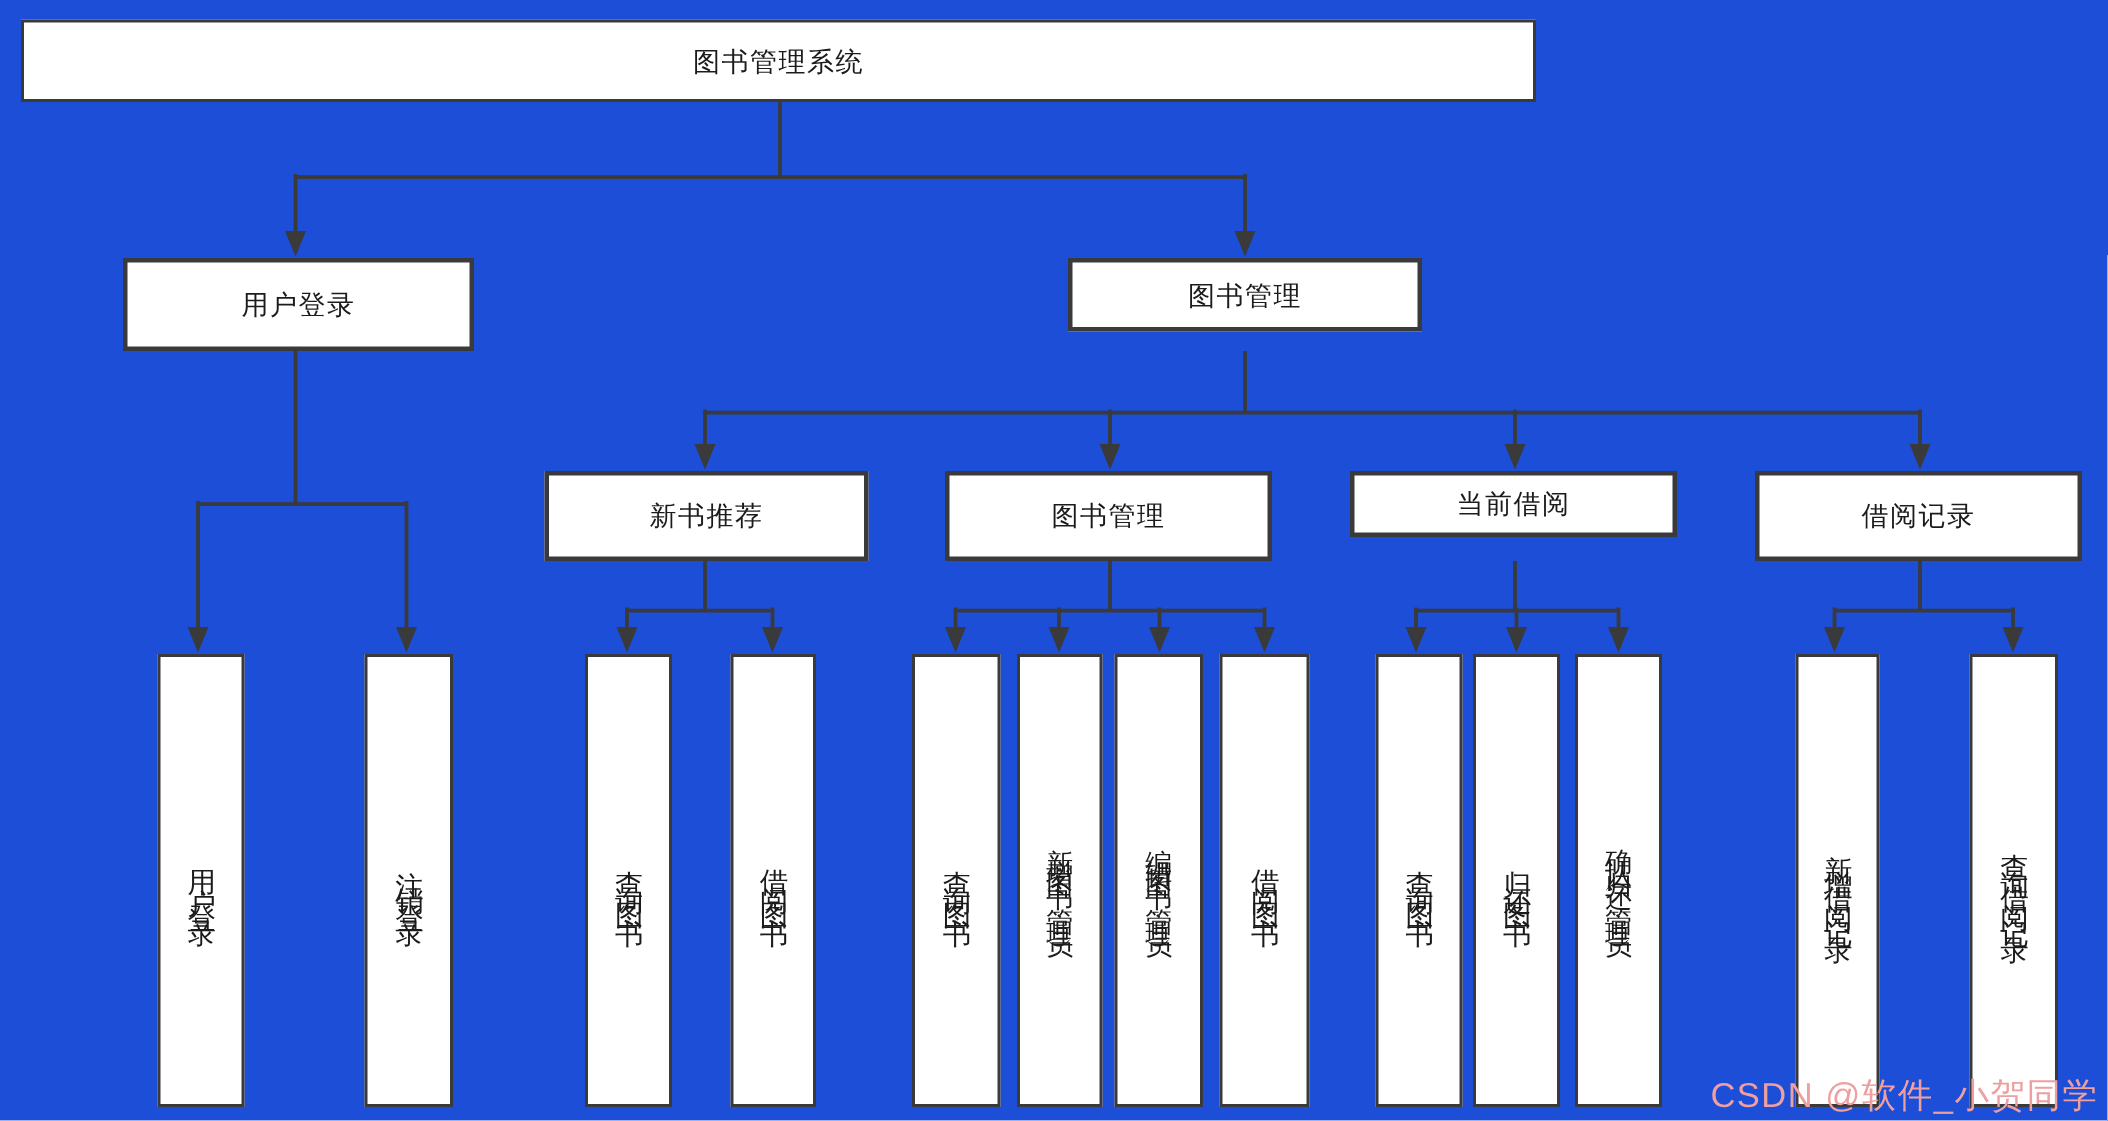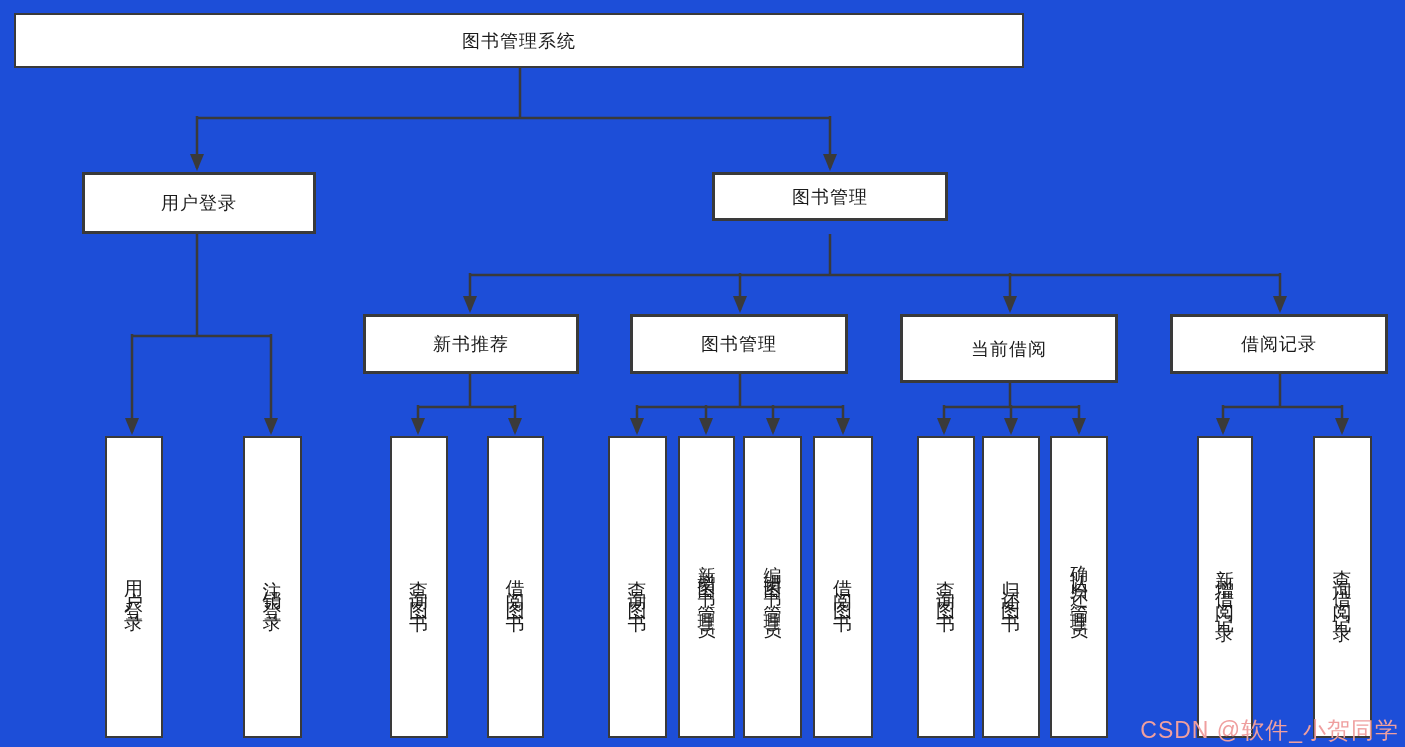--- a/index.html
+++ b/index.html
@@ -39,21 +39,21 @@
   .root-box {
     left: 14px; top: 13px; width: 1010px; height: 55px;
     border-width: 2.5px;
     font-size: 18px;
   }
   .l2a { left: 82px;  top: 172px; width: 234px; height: 62px; }
   .l2b { left: 712px; top: 172px; width: 236px; height: 49px; }
 
   .l3a { left: 363px;  top: 314px; width: 216px; height: 60px; }
   .l3b { left: 630px;  top: 314px; width: 218px; height: 60px; }
-  .l3c { left: 900px;  top: 314px; width: 218px; height: 69px; }
+  .l3c { left: 900px;  top: 314px; width: 218px; height: 44px; }
   .l3d { left: 1170px; top: 314px; width: 218px; height: 60px; }
 
   .vbox {
     top: 436px;
     height: 302px;
     writing-mode: vertical-rl;
     text-orientation: mixed;
     font-size: 19px;
     letter-spacing: 11px;
     border-width: 2.5px;

